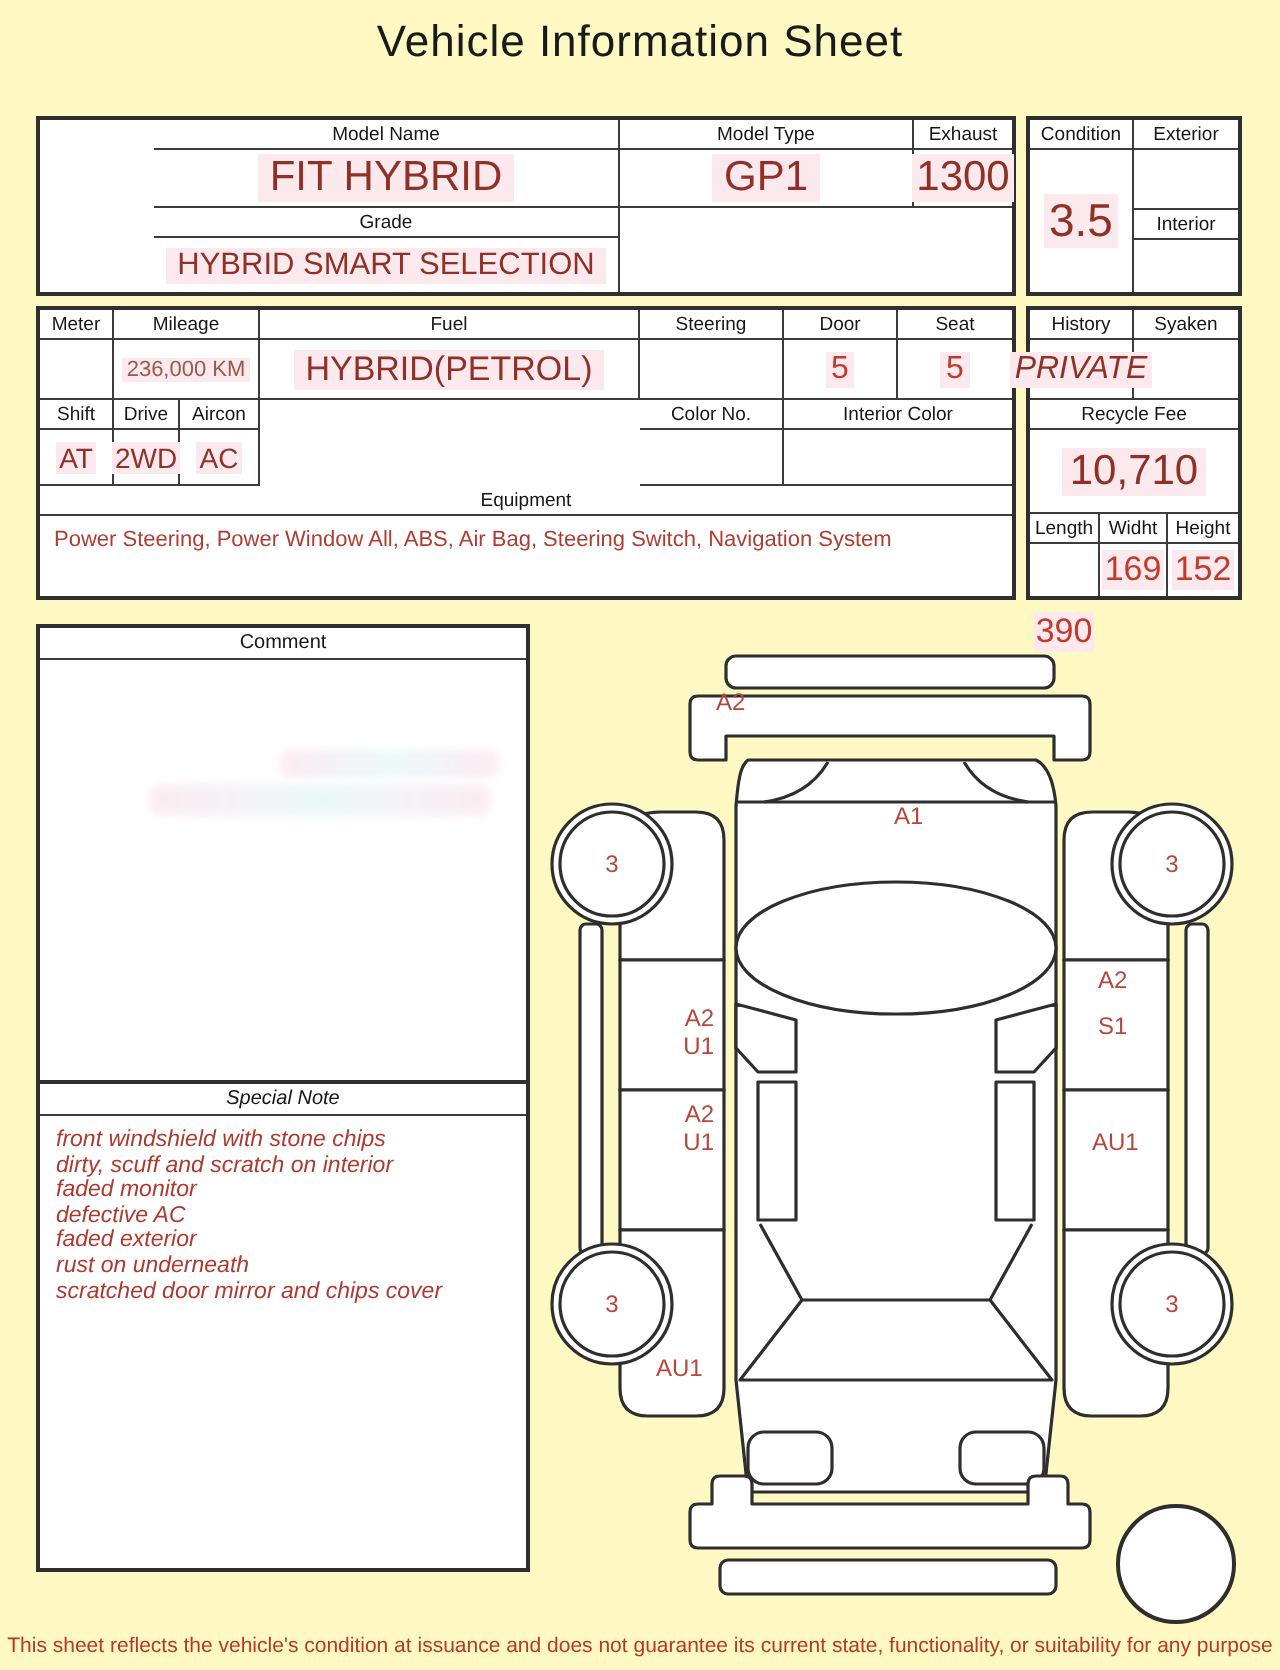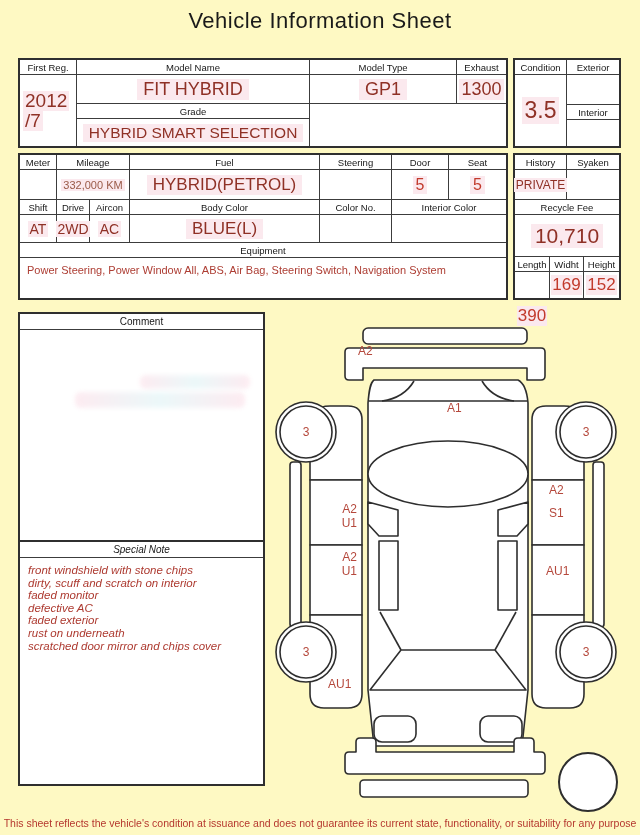--- a/index.html
+++ b/index.html
@@ -16,22 +16,22 @@
   .cell{position:absolute;box-sizing:border-box;display:flex;flex-direction:column;}
   .br{border-right:1px solid #3c3c3c;}
   .bb{border-bottom:1px solid #3c3c3c;}
   .cl{
     flex:none;height:14px;border-bottom:1px solid #3c3c3c;display:flex;
     align-items:center;justify-content:center;font-size:9.5px;color:#161616;
     white-space:nowrap;
   }
   .cv{flex:1;display:flex;align-items:center;justify-content:center;color:#8f3126;}
   .hl{background:#fbe9ee;padding:0 6px;white-space:nowrap;}
-  .v18{font-size:18px;align-items:center;} .v17{font-size:17px;} .v16{font-size:16px;}
-  .v15{font-size:15.5px;} .v14{font-size:14px;} .v12{font-size:12px;}
+  .v18{font-size:21px;align-items:center;} .v17{font-size:17px;} .v16{font-size:16px;}
+  .v15{font-size:15.5px;} .v14{font-size:14px;} .v12{font-size:16px;font-style:italic;}
   .v11{font-size:11px;} .v21{font-size:21px;} .v23{font-size:23px;}
   .red{color:#c23a2c;}
   .firstreg .cv{flex-direction:column;align-items:flex-start;justify-content:center;
     font-size:19px;line-height:20px;padding-left:3px;}
   .equip-text{
     flex:1;display:flex;align-items:flex-start;justify-content:flex-start;
     padding:5px 6px 0 7px;font-size:11px;color:#ad3d33;line-height:15px;
   }
   .panel-head{
     height:15px;border-bottom:1px solid #3c3c3c;display:flex;align-items:center;
@@ -53,27 +53,20 @@
   }
 </style>
 </head>
 <body>
 
 <div class="sheet">
 
   <div class="title">Vehicle Information Sheet</div>
 
   <div class="box" style="left:18px;top:58px;width:490px;height:90px;">
-    <div class="cell br firstreg" style="left:0;top:0;width:57px;height:86px;">
-      <div class="cl">First Reg.</div>
-      <div class="cv">
-        <span class="hl" style="padding:0 2px;">2012</span>
-        <span class="hl" style="padding:0 2px;">/7</span>
-      </div>
-    </div>
     <div class="cell br bb" style="left:57px;top:0;width:233px;height:44px;">
       <div class="cl">Model Name</div>
       <div class="cv v18">
           <span class="hl">FIT HYBRID</span>
         </div>
     </div>
     <div class="cell br bb" style="left:290px;top:0;width:147px;height:44px;">
       <div class="cl">Model Type</div>
       <div class="cv v18">
           <span class="hl">GP1</span>
@@ -117,21 +110,21 @@
   </div>
 
   <div class="box" style="left:18px;top:153px;width:490px;height:147px;">
     <div class="cell br bb" style="left:0;top:0;width:37px;height:45px;">
       <div class="cl">Meter</div>
       <div class="cv v11"></div>
     </div>
     <div class="cell br bb" style="left:37px;top:0;width:73px;height:45px;">
       <div class="cl">Mileage</div>
       <div class="cv v11" style="color:#9a5a48;">
-          <span class="hl" style="padding:0 2px;">332,000 KM</span>
+          <span class="hl" style="padding:0 2px;">236,000 KM</span>
         </div>
     </div>
     <div class="cell br bb" style="left:110px;top:0;width:190px;height:45px;">
       <div class="cl">Fuel</div>
       <div class="cv v17">
           <span class="hl">HYBRID(PETROL)</span>
         </div>
     </div>
     <div class="cell br bb" style="left:300px;top:0;width:72px;height:45px;">
       <div class="cl">Steering</div>
@@ -159,26 +152,20 @@
     <div class="cell br bb" style="left:37px;top:45px;width:33px;height:43px;">
       <div class="cl">Drive</div>
       <div class="cv v14">
           <span class="hl" style="padding:0 1px;">2WD</span>
         </div>
     </div>
     <div class="cell br bb" style="left:70px;top:45px;width:40px;height:43px;">
       <div class="cl">Aircon</div>
       <div class="cv v14">
           <span class="hl" style="padding:0 2px;">AC</span>
-        </div>
-    </div>
-    <div class="cell br bb" style="left:110px;top:45px;width:190px;height:43px;">
-      <div class="cl">Body Color</div>
-      <div class="cv v17">
-          <span class="hl">BLUE(L)</span>
         </div>
     </div>
     <div class="cell br bb" style="left:300px;top:45px;width:72px;height:43px;">
       <div class="cl">Color No.</div>
       <div class="cv v12"></div>
     </div>
     <div class="cell bb" style="left:372px;top:45px;width:114px;height:43px;">
       <div class="cl">Interior Color</div>
       <div class="cv v12"></div>
     </div>

